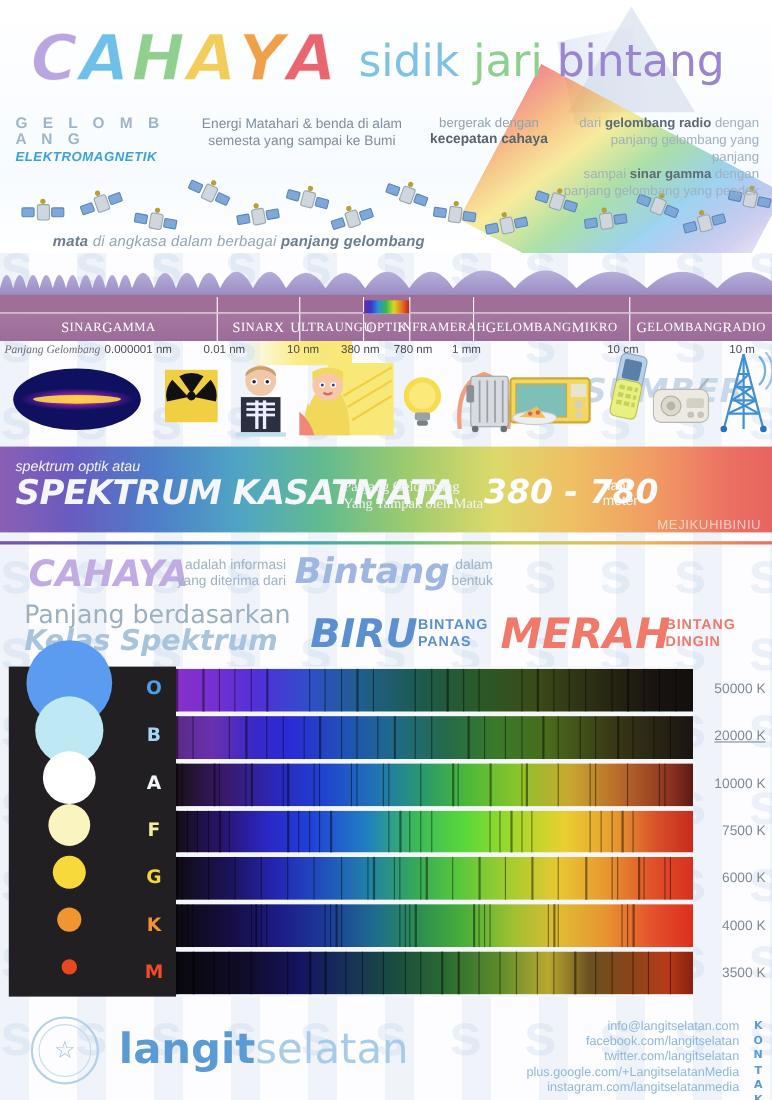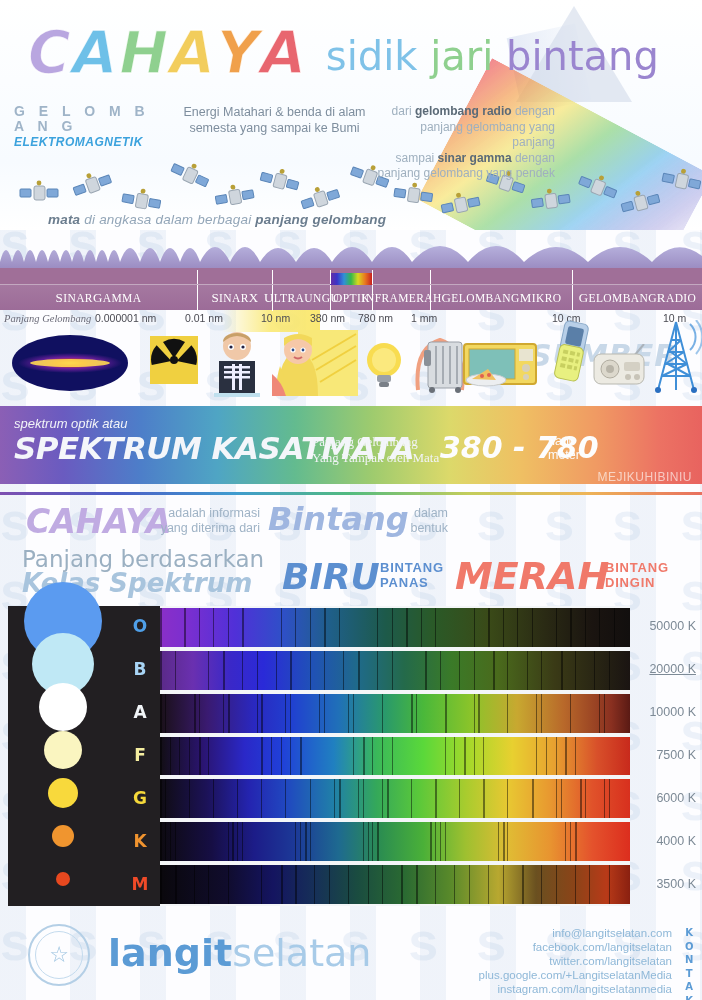--- a/index.html
+++ b/index.html
@@ -221,20 +221,24 @@
       <span class="ts2">bintang</span>
     </div>
   </div>
 
   <div class="hdr-cols">
     <div class="hc hc1">
       <div class="l1">G E L O M B A N G</div>
       <div class="l2">ELEKTROMAGNETIK</div>
     </div>
     <div class="hc hc2">Energi Matahari &amp; benda di alam semesta yang sampai ke Bumi</div>
+    <div class="hc hc3">
+      <div>bergerak dengan</div>
+      <div><b>kecepatan cahaya</b></div>
+    </div>
     <div class="hc hc4">
       <div><span>dari </span><b>gelombang radio</b><span> dengan</span></div>
       <div>panjang gelombang yang panjang</div>
       <div><span>sampai </span><b>sinar gamma</b><span> dengan</span></div>
       <div>panjang gelombang yang pendek</div>
     </div>
   </div>
 
   <div class="sat-band" id="sat-band">
       <div class="sat" style="left: 18px; top: 22px; transform: rotate(0deg);"><svg width="42" height="26">

